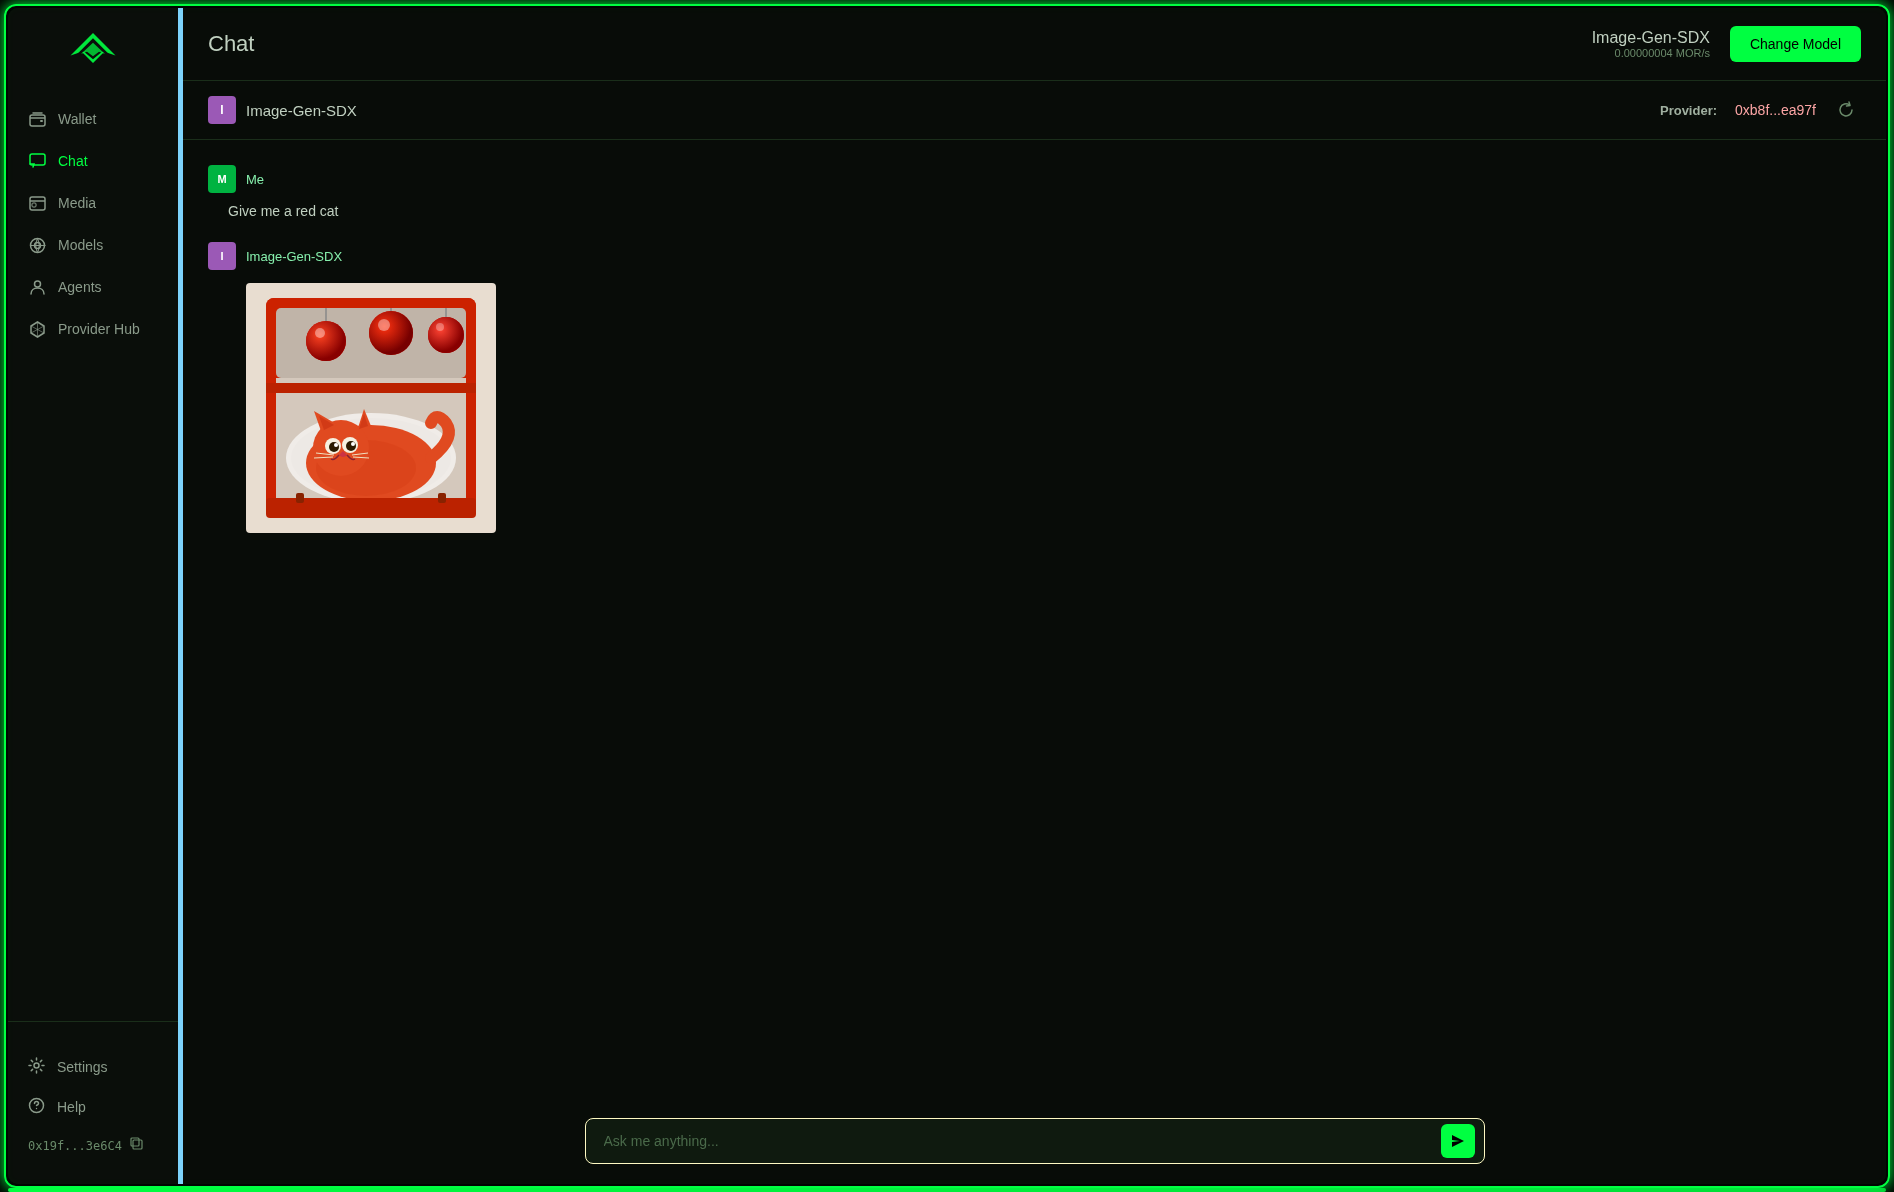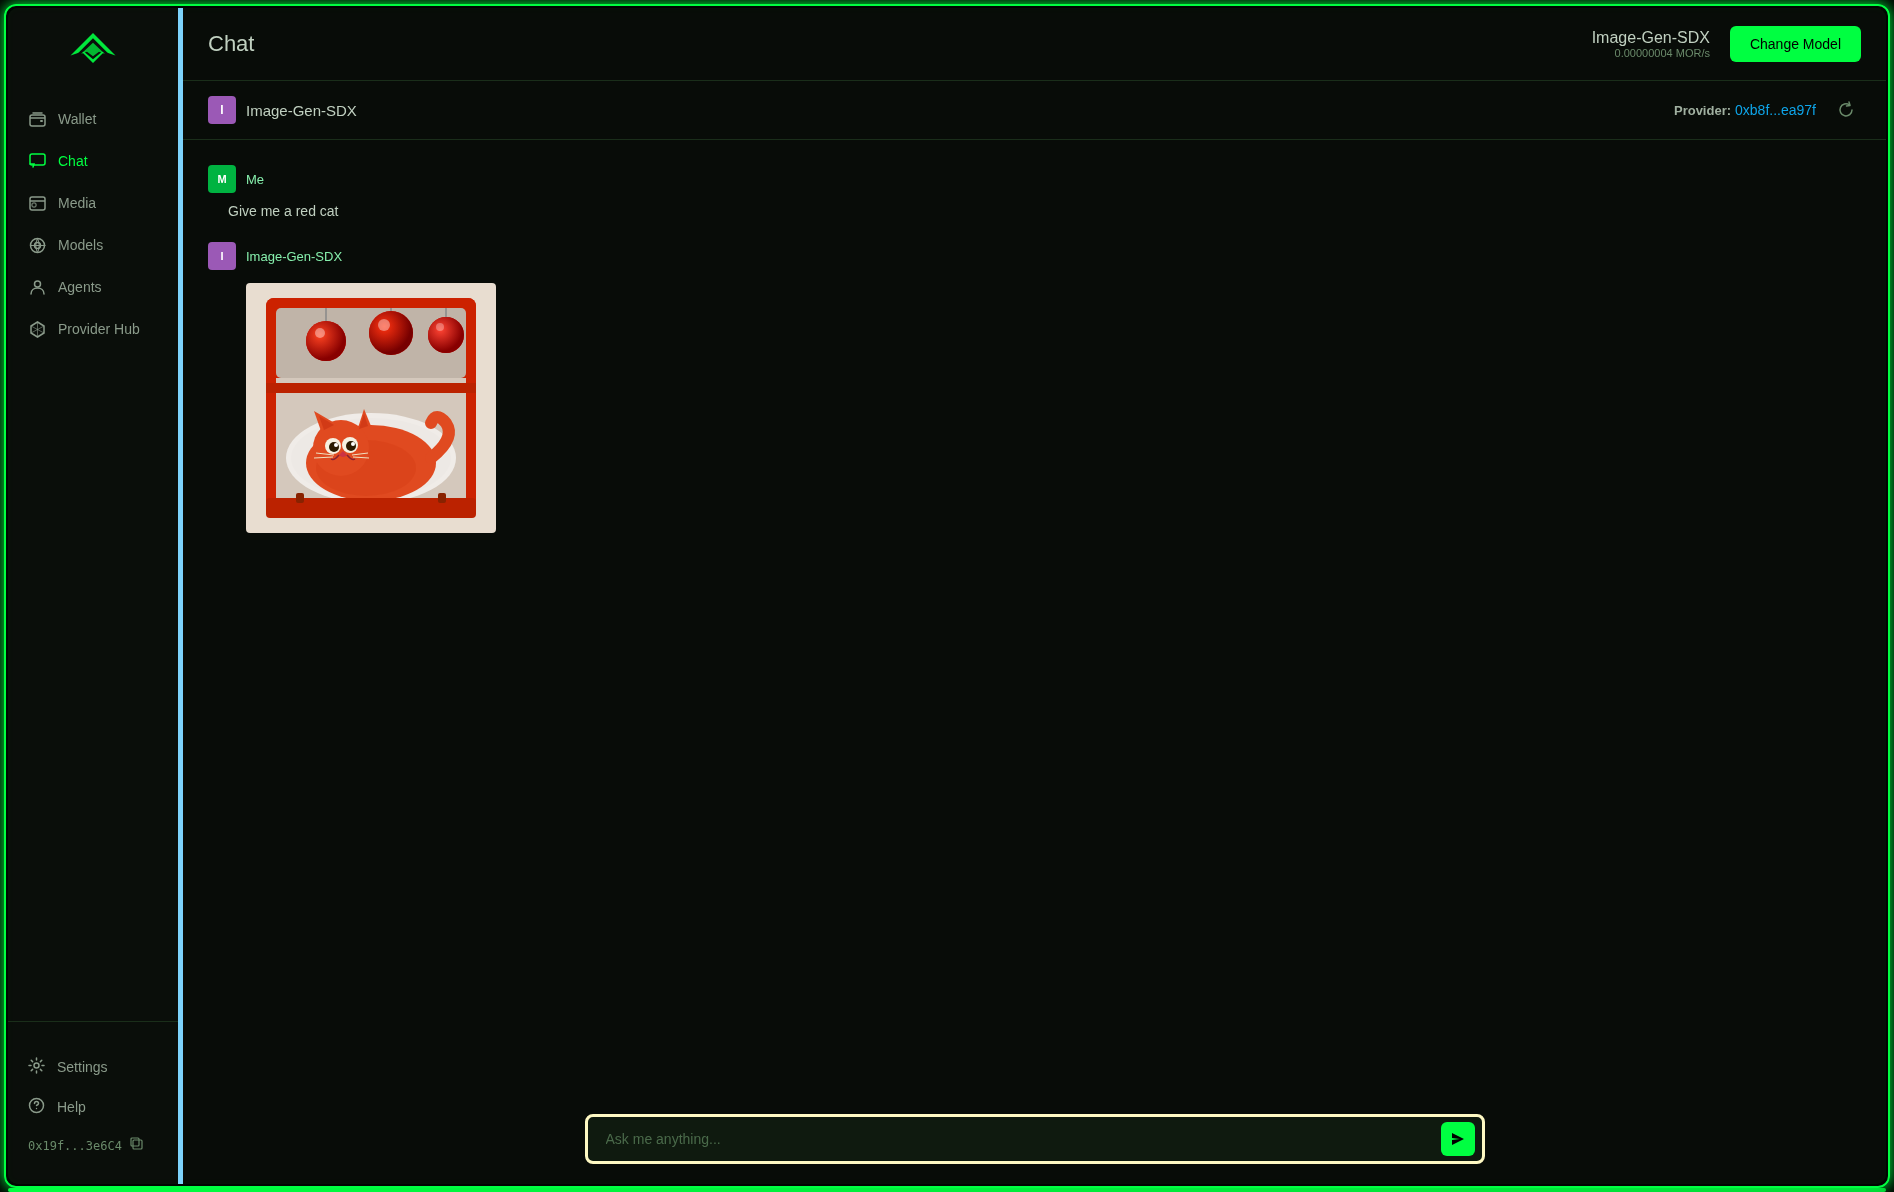--- a/index.html
+++ b/index.html
@@ -214,22 +214,22 @@
     }
 
     .provider-text {
       font-size: 13px;
       color: #a0b0a0;
       font-weight: 600;
     }
 
     .provider-address {
       font-size: 14px;
-      color: #0ea5e9;
-      margin-left: 4px;
+      color: #fca5a5;
+      margin-left: 18px;
       text-align: center;
     }
 
     .refresh-icon-btn {
       width: 30px;
       height: 30px;
       display: flex;
       align-items: center;
       justify-content: center;
       cursor: pointer;
@@ -319,21 +319,21 @@
       flex: 1;
       position: relative;
       max-width: 900px;
       margin: 0 auto;
       width: 100%;
     }
 
     .chat-input {
       width: 100%;
       background: #0f1a0f;
-      border: 3px solid #fef9c3;
+      border: 1px solid #fef9c3;
       border-radius: 8px;
       padding: 14px 50px 14px 18px;
       font-size: 14px;
       color: #bef264;
       outline: none;
     }
 
     .chat-input::placeholder {
       color: #4a6a4a;
     }

